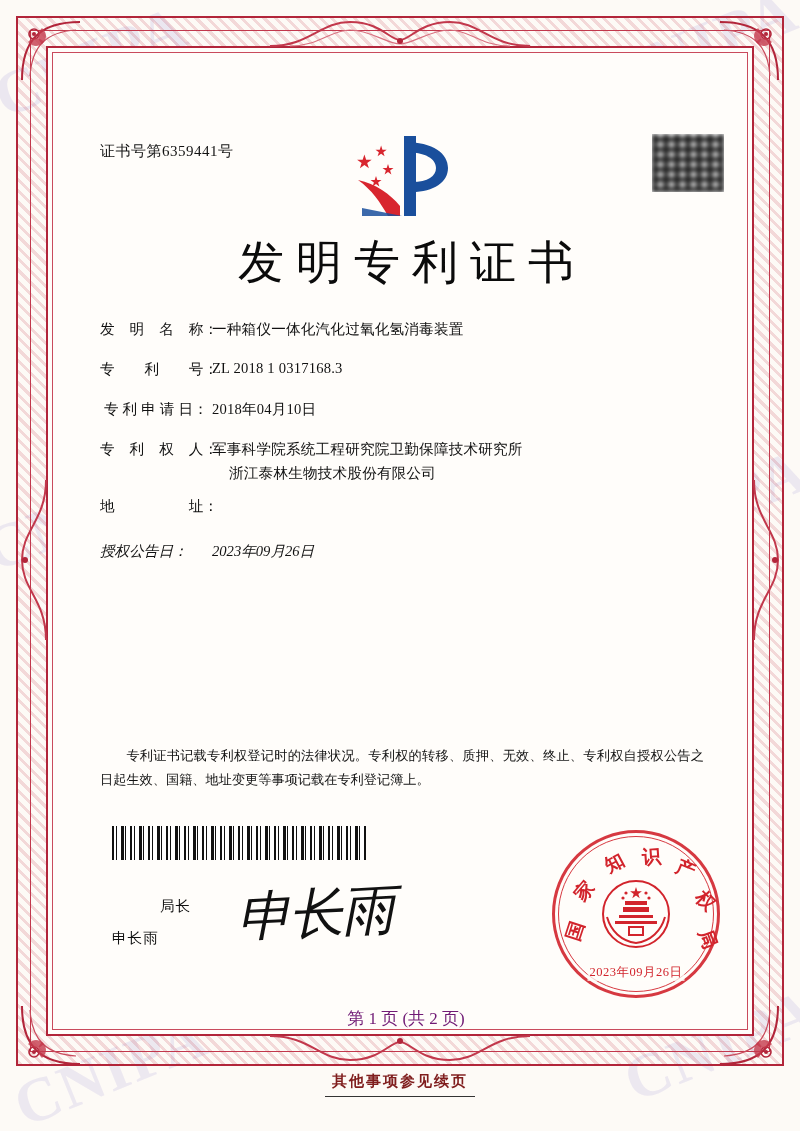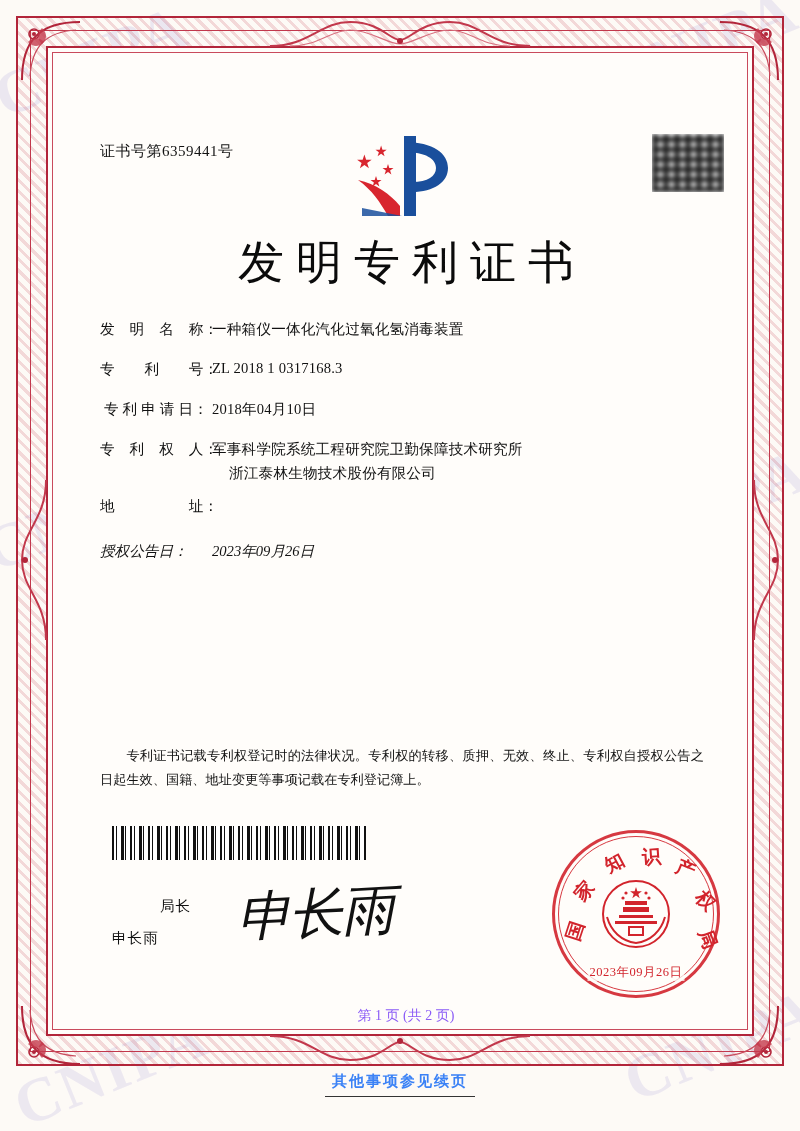--- a/index.html
+++ b/index.html
@@ -297,33 +297,33 @@
     width: 74px;
     height: 74px;
   }
 
   .page-no {
     position: absolute;
     left: 0;
     right: 0;
     top: 955px;
     text-align: center;
-    font-size: 14px;
-    color: #8b5cf6;
+    font-size: 17px;
+    color: #701a75;
   }
 
   .footnote {
     position: absolute;
     left: 0;
     right: 0;
     top: 1072px;
     text-align: center;
     font-size: 15px;
     letter-spacing: 2px;
-    color: #3b82f6;
+    color: #7f1d1d;
     font-weight: bold;
   }
   .footnote-underline {
     position: absolute;
     left: 50%;
     transform: translateX(-50%);
     top: 1096px;
     width: 150px;
     border-bottom: 1px solid #333;
   }

